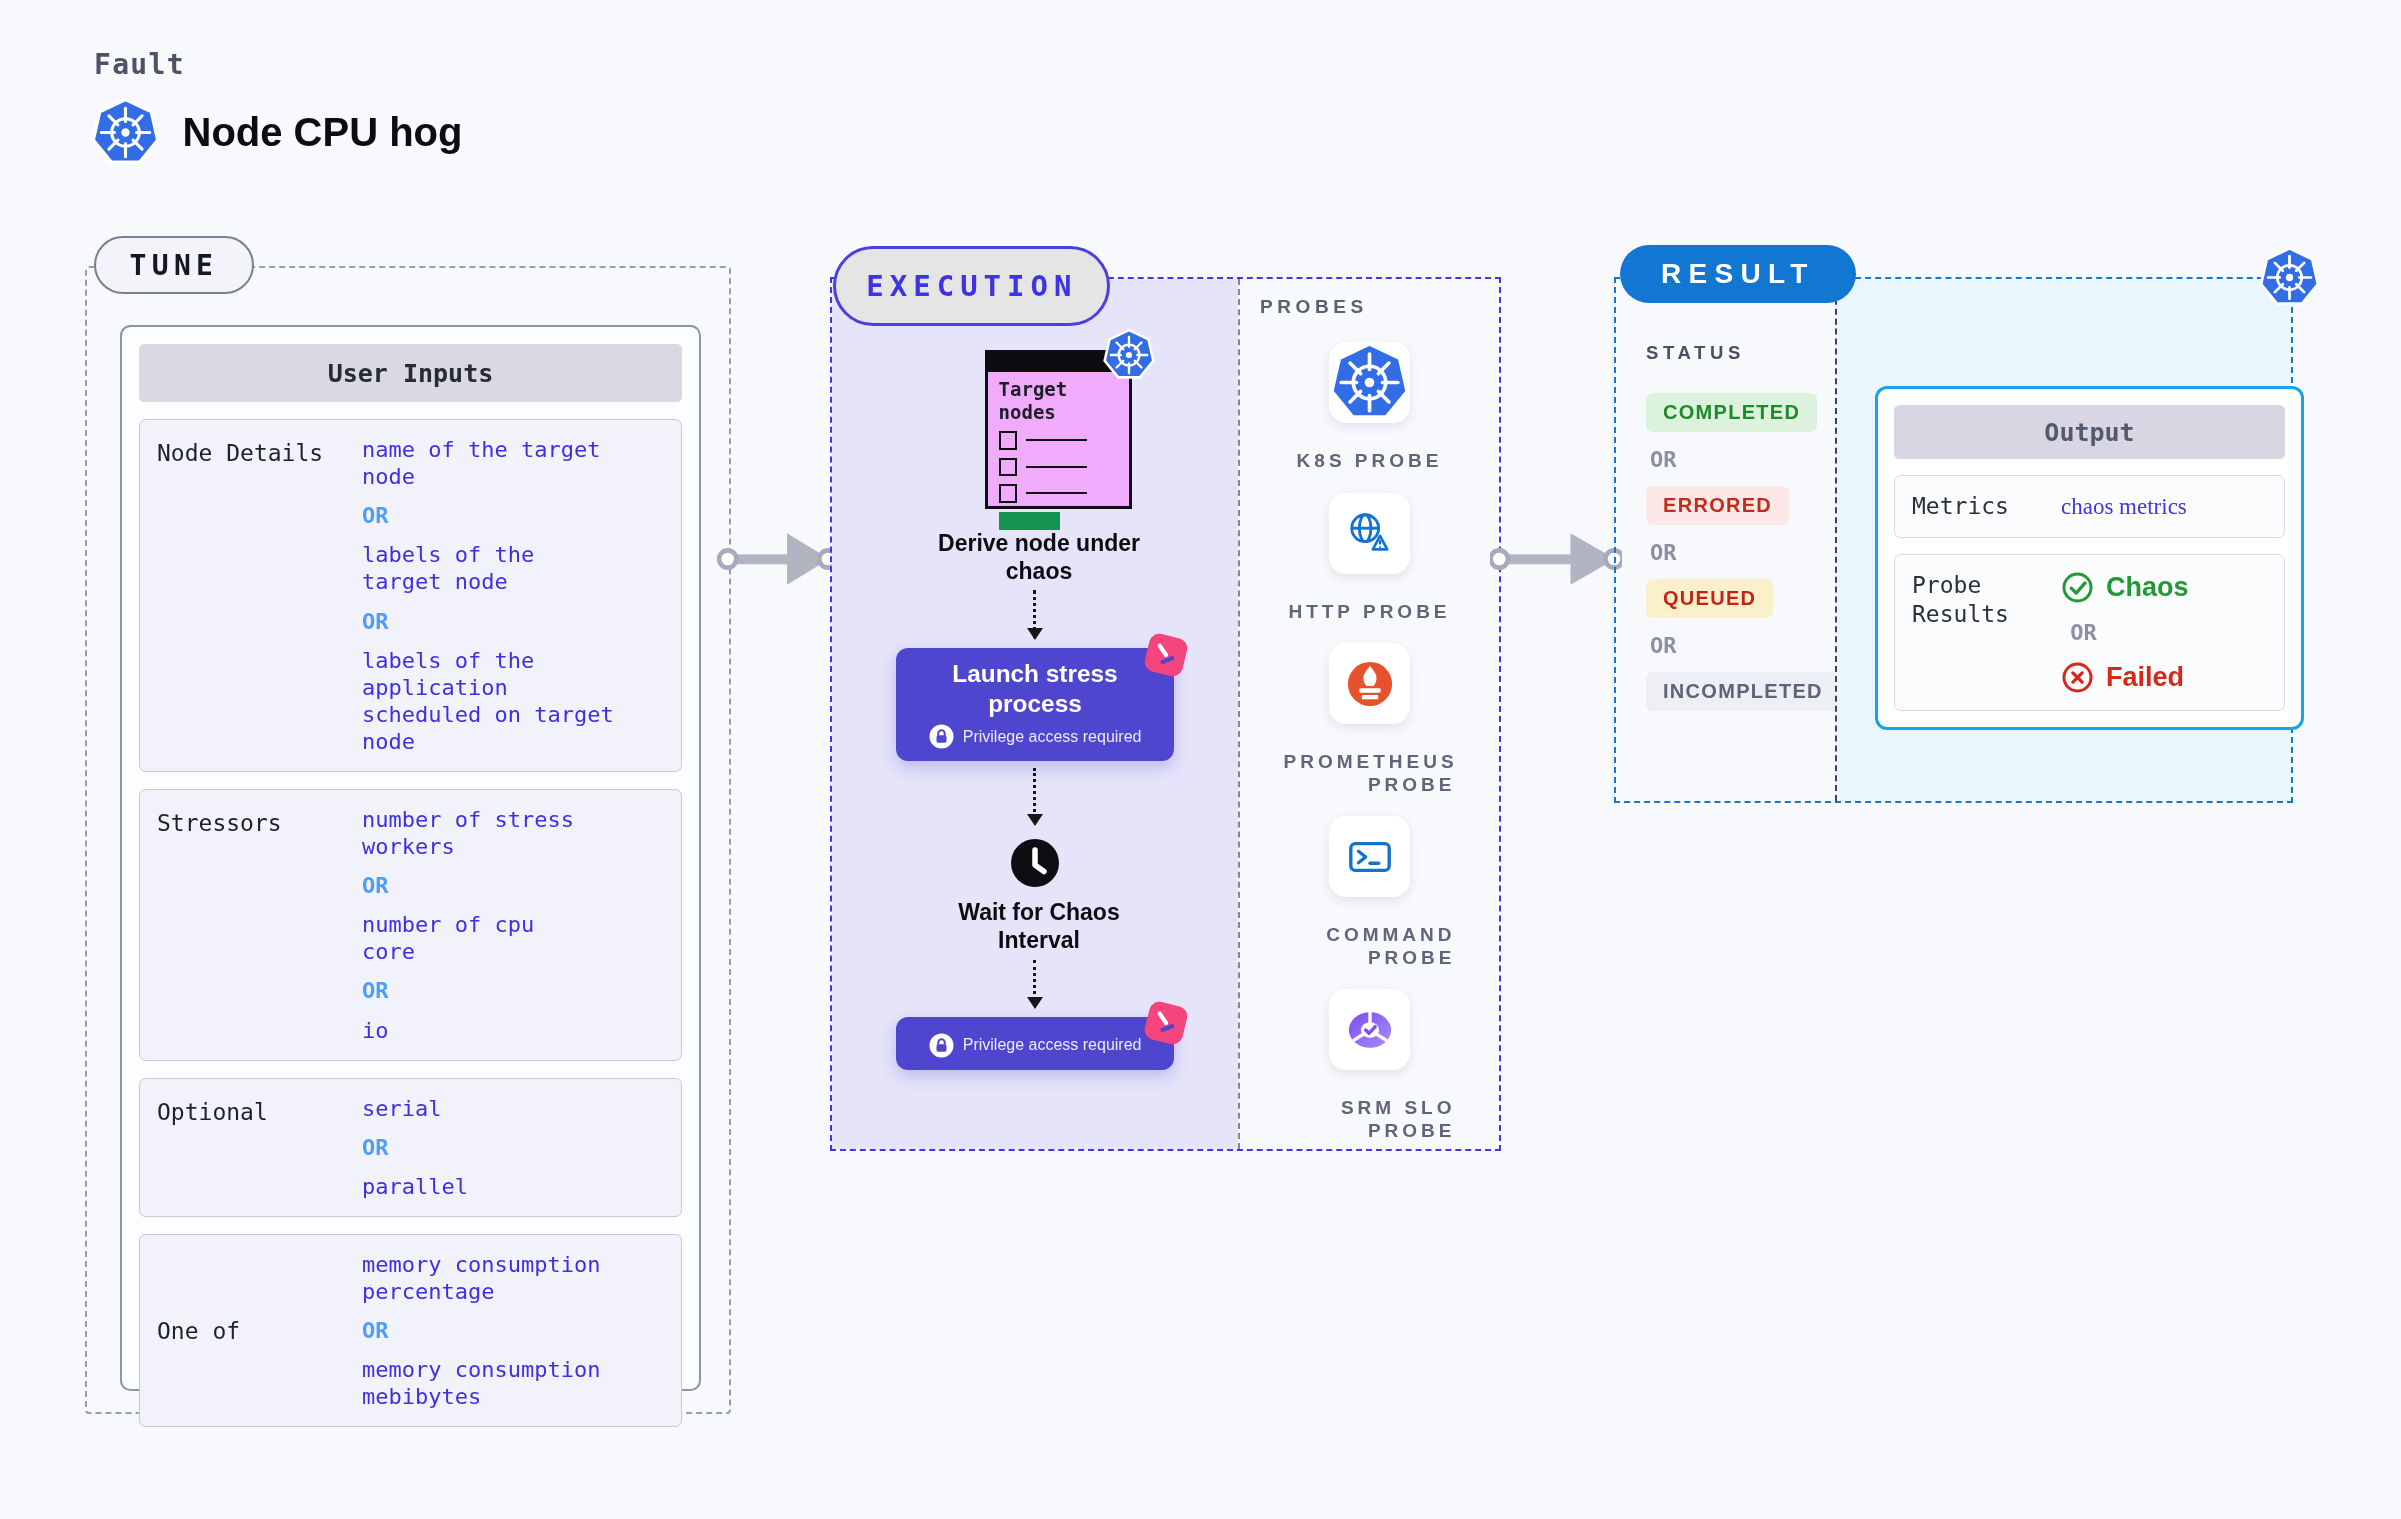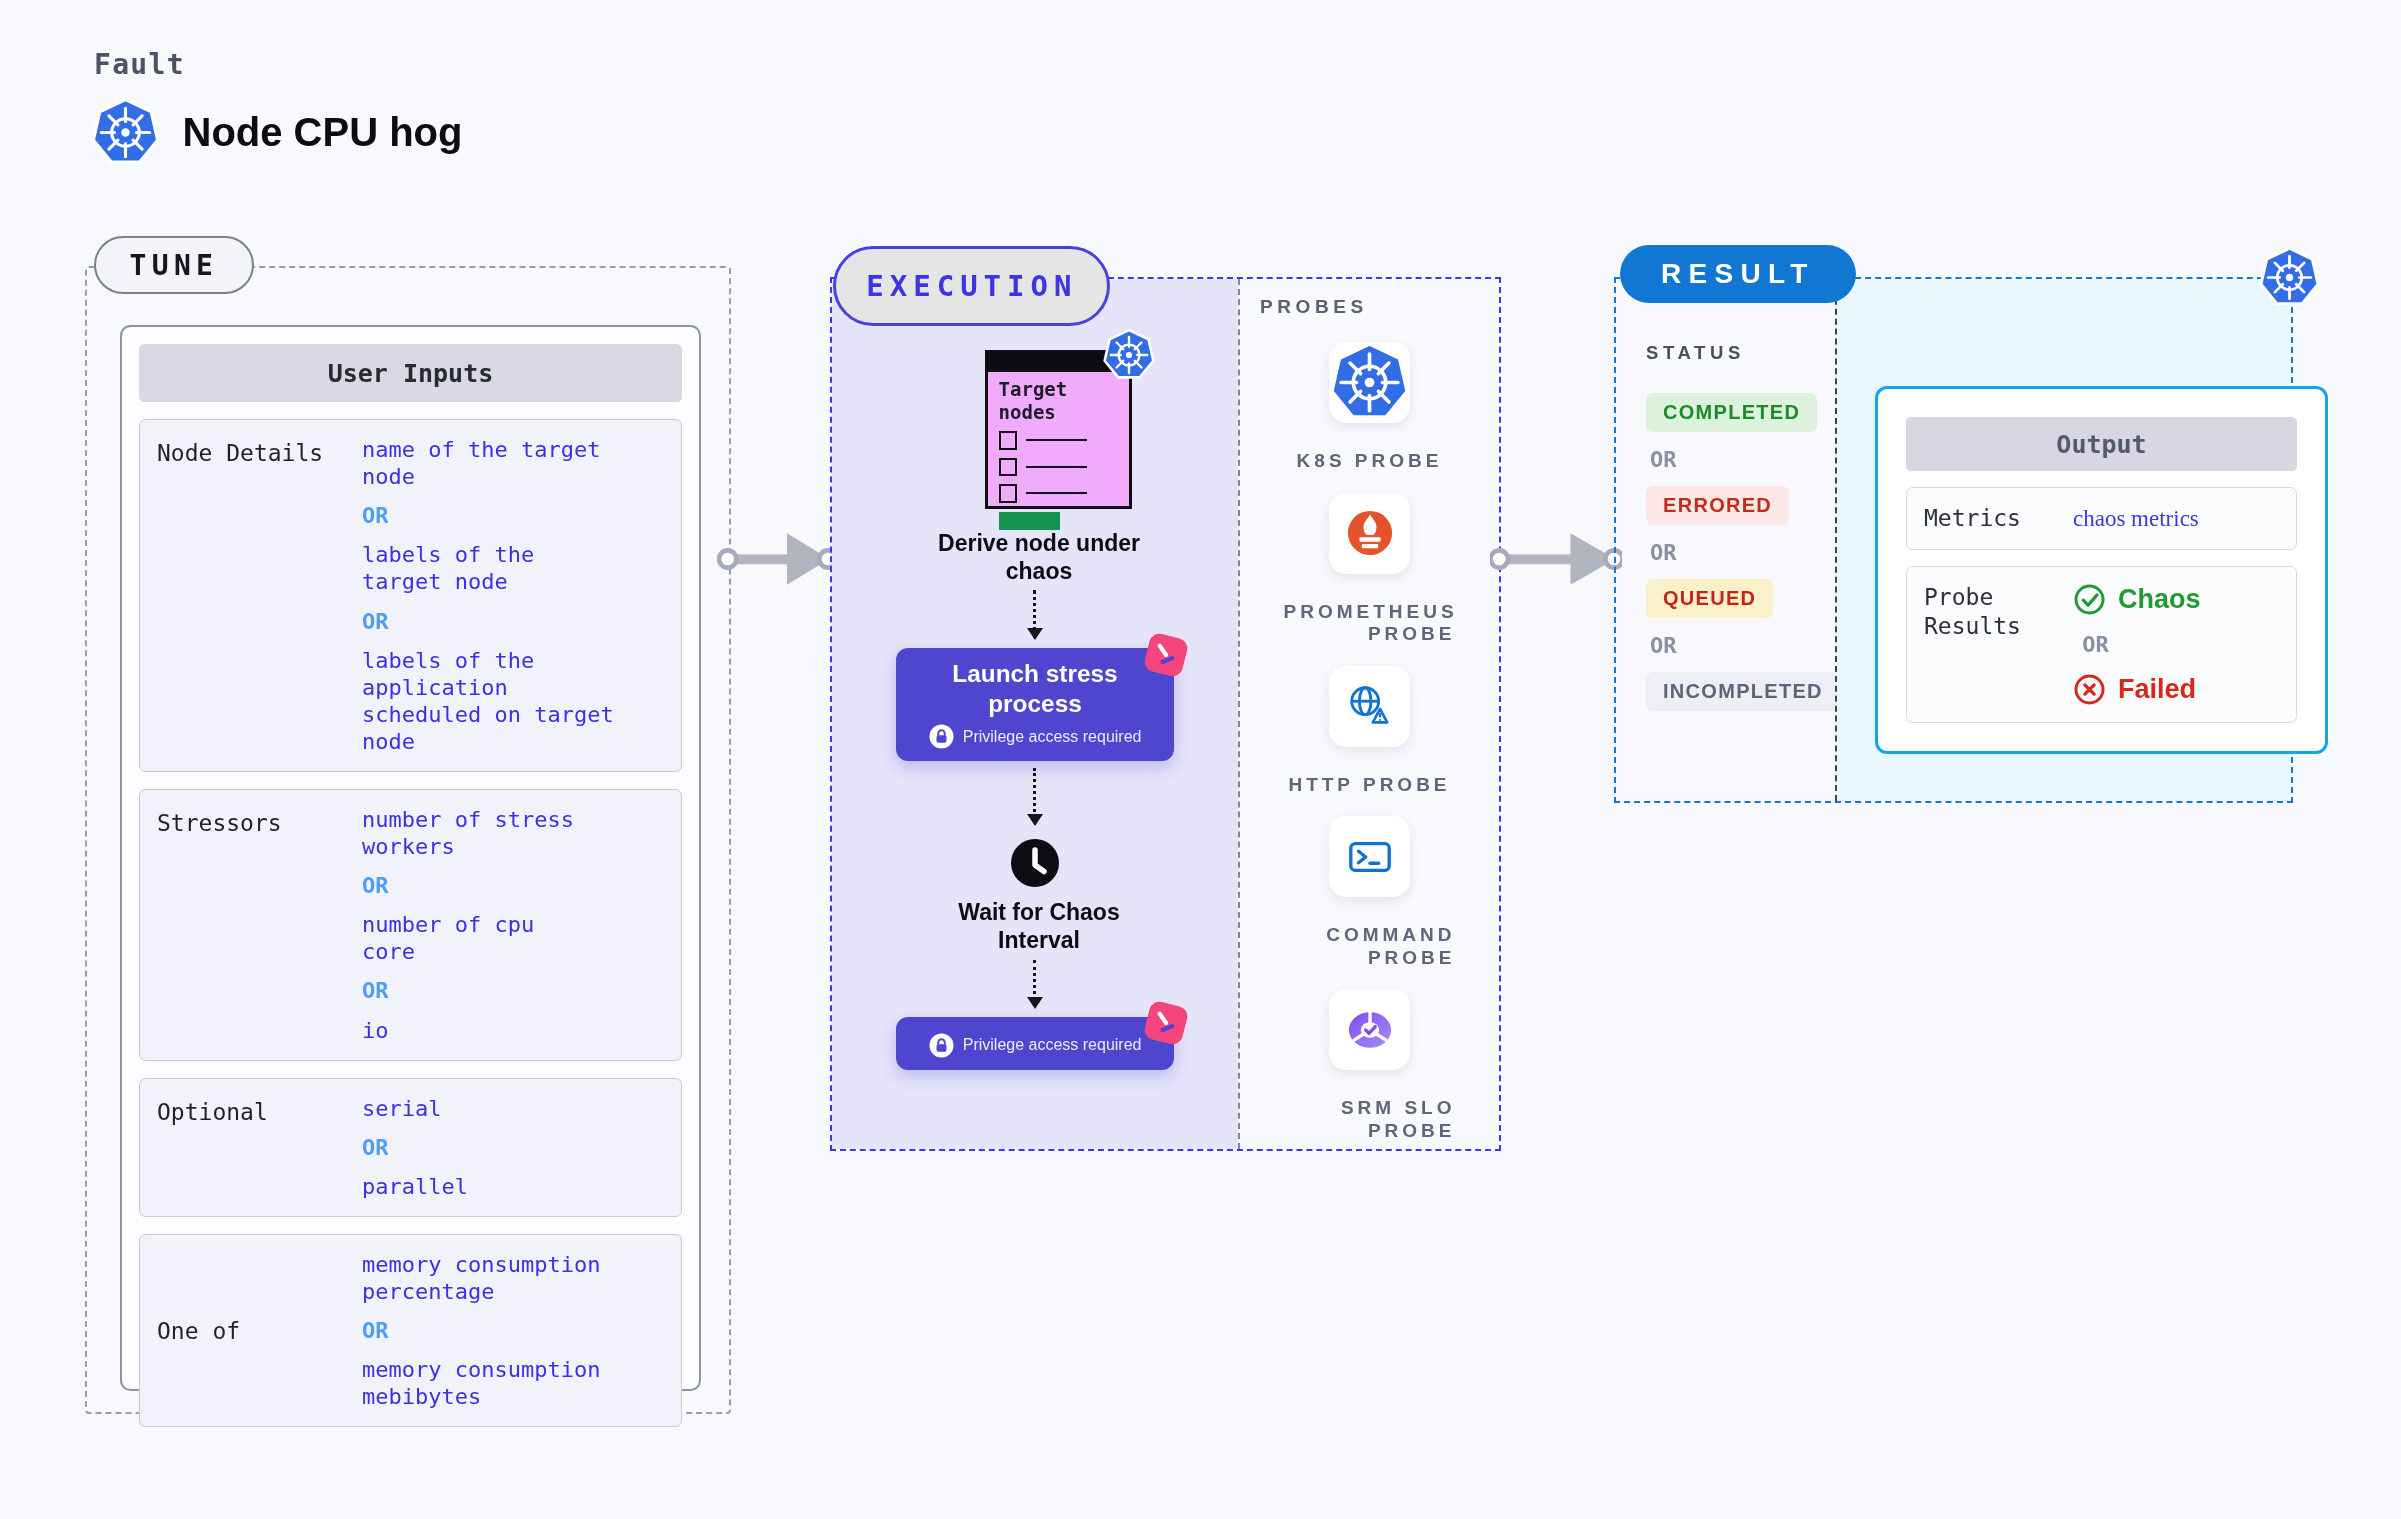--- a/index.html
+++ b/index.html
@@ -68,21 +68,21 @@
   
   .result-box{position:absolute;left:1614px;top:277px;width:675px;height:522px;border:2.6px dashed #1478cc;display:flex;}
   .result-pill{left:4px;top:-34px;padding:13.2px 41px;font-size:28px;letter-spacing:7.3px;color:#fff;background:#1277d2;font-family:"Liberation Sans","DejaVu Sans",sans-serif;}
   .result-k8s{position:absolute;top:-32px;right:-29px;width:61px;height:61px;z-index:6;}
   .status-col{width:189px;flex:none;padding:63px 0 0 30px;}
   .status-title{font-size:18.5px;font-weight:bold;letter-spacing:4.6px;color:#494e62;}
   .status-list{margin-top:29px;display:flex;flex-direction:column;align-items:flex-start;}
   .status-badge{padding:8px 17px;border-radius:6.6px;font-size:20px;font-weight:bold;letter-spacing:1.3px;}
   .status-or{font-family:"DejaVu Sans Mono","Liberation Mono",monospace;font-size:22px;font-weight:bold;color:#8b90a5;margin:14.5px 0 14.5px 4px;}
   .output-area{flex:1;background:#e9f6fd;border-left:2px dashed #3e4350;position:relative;}
-  .output-card{position:absolute;left:38px;top:107px;width:391px;background:#fff;border:3.3px solid #15a5e6;border-radius:12px;padding:28px;}
+  .output-card{position:absolute;left:38px;top:107px;width:391px;background:#fff;border:3.3px solid #15a5e6;border-radius:12px;padding:16px;}
   .output-head{background:#d7d6e2;border-radius:5.3px;height:54px;display:flex;align-items:center;justify-content:center;font-family:"DejaVu Sans Mono","Liberation Mono",monospace;font-size:25px;font-weight:bold;color:#545a6e;}
   .o-row{border:1.3px solid #d6d9e2;border-radius:6.6px;background:#fbfcfe;margin-top:16px;padding:16px 17px;display:flex;}
   .o-label{font-family:"DejaVu Sans Mono","Liberation Mono",monospace;font-size:23px;line-height:29px;color:#2c303d;width:149px;flex:none;white-space:pre-line;}
   .o-value{font-family:Liberation Serif, serif;font-size:23px;color:#4335e2;font-weight:500;align-self:center;}
   .pr-col{display:flex;flex-direction:column;}
   .pr-line{display:flex;align-items:center;gap:12px;}
   .pr-line svg{width:33px;height:33px;flex:none;}
   .pass-text{font-size:27px;font-weight:bold;color:#1f9a35;}
   .fail-text{font-size:27px;font-weight:bold;color:#d6281a;}
   .pr-or{font-family:"DejaVu Sans Mono","Liberation Mono",monospace;font-size:22px;font-weight:bold;color:#8b90a5;margin:16px 0 16px 9.2px;}
@@ -278,41 +278,41 @@
                   <line x1="74" y1="26" x2="61" y2="39"></line>
                   <line x1="39" y1="61" x2="26" y2="74"></line>
                 </g>
                 <circle cx="50" cy="50" r="6" fill="#fff"></circle>
               </svg>
             </div>
             <div class="probe-label">K8S PROBE</div>
           </div>
           <div class="probe-item">
             <div class="probe-card">
-              <svg viewBox="0 0 100 100">
-                <circle cx="50" cy="50" r="46" fill="#e6522c"></circle>
-                <path d="M50 12 c7 11 16 17 13 31 c-2 9 -7 11 -7 11 h-12 c0 0 -5 -2 -7 -11 c-3 -14 6 -20 13 -31z" fill="#fff"></path>
-                <rect x="28" y="59" width="44" height="9" rx="2" fill="#fff"></rect>
-                <rect x="33" y="73" width="34" height="9" rx="2" fill="#fff"></rect>
-              </svg>
-            </div>
-            <div class="probe-label">PROMETHEUS PROBE</div>
-          </div>
-          <div class="probe-item">
-            <div class="probe-card">
               <svg viewBox="0 0 100 100" fill="none" stroke="#1173d4" stroke-width="6">
                 <circle cx="42" cy="40" r="28"></circle>
                 <ellipse cx="42" cy="40" rx="12" ry="28"></ellipse>
                 <line x1="14" y1="40" x2="70" y2="40"></line>
                 <path d="M58 84 L73 56 L88 84 Z" stroke-linejoin="round" stroke-width="5.5"></path>
                 <line x1="73" y1="65" x2="73" y2="74" stroke-width="5"></line>
                 <circle cx="73" cy="79" r="2" fill="#1173d4" stroke="none"></circle>
               </svg>
             </div>
             <div class="probe-label">HTTP PROBE</div>
+          </div>
+          <div class="probe-item">
+            <div class="probe-card">
+              <svg viewBox="0 0 100 100">
+                <circle cx="50" cy="50" r="46" fill="#e6522c"></circle>
+                <path d="M50 12 c7 11 16 17 13 31 c-2 9 -7 11 -7 11 h-12 c0 0 -5 -2 -7 -11 c-3 -14 6 -20 13 -31z" fill="#fff"></path>
+                <rect x="28" y="59" width="44" height="9" rx="2" fill="#fff"></rect>
+                <rect x="33" y="73" width="34" height="9" rx="2" fill="#fff"></rect>
+              </svg>
+            </div>
+            <div class="probe-label">PROMETHEUS PROBE</div>
           </div>
           <div class="probe-item">
             <div class="probe-card">
               <svg viewBox="0 0 100 100" fill="none" stroke="#1272cc" stroke-width="7" stroke-linecap="round" stroke-linejoin="round">
                 <rect x="10" y="22" width="80" height="56" rx="9"></rect>
                 <path d="M26 38 L41 50 L26 62"></path>
                 <line x1="50" y1="63" x2="68" y2="63"></line>
               </svg>
             </div>
             <div class="probe-label">COMMAND PROBE</div>

